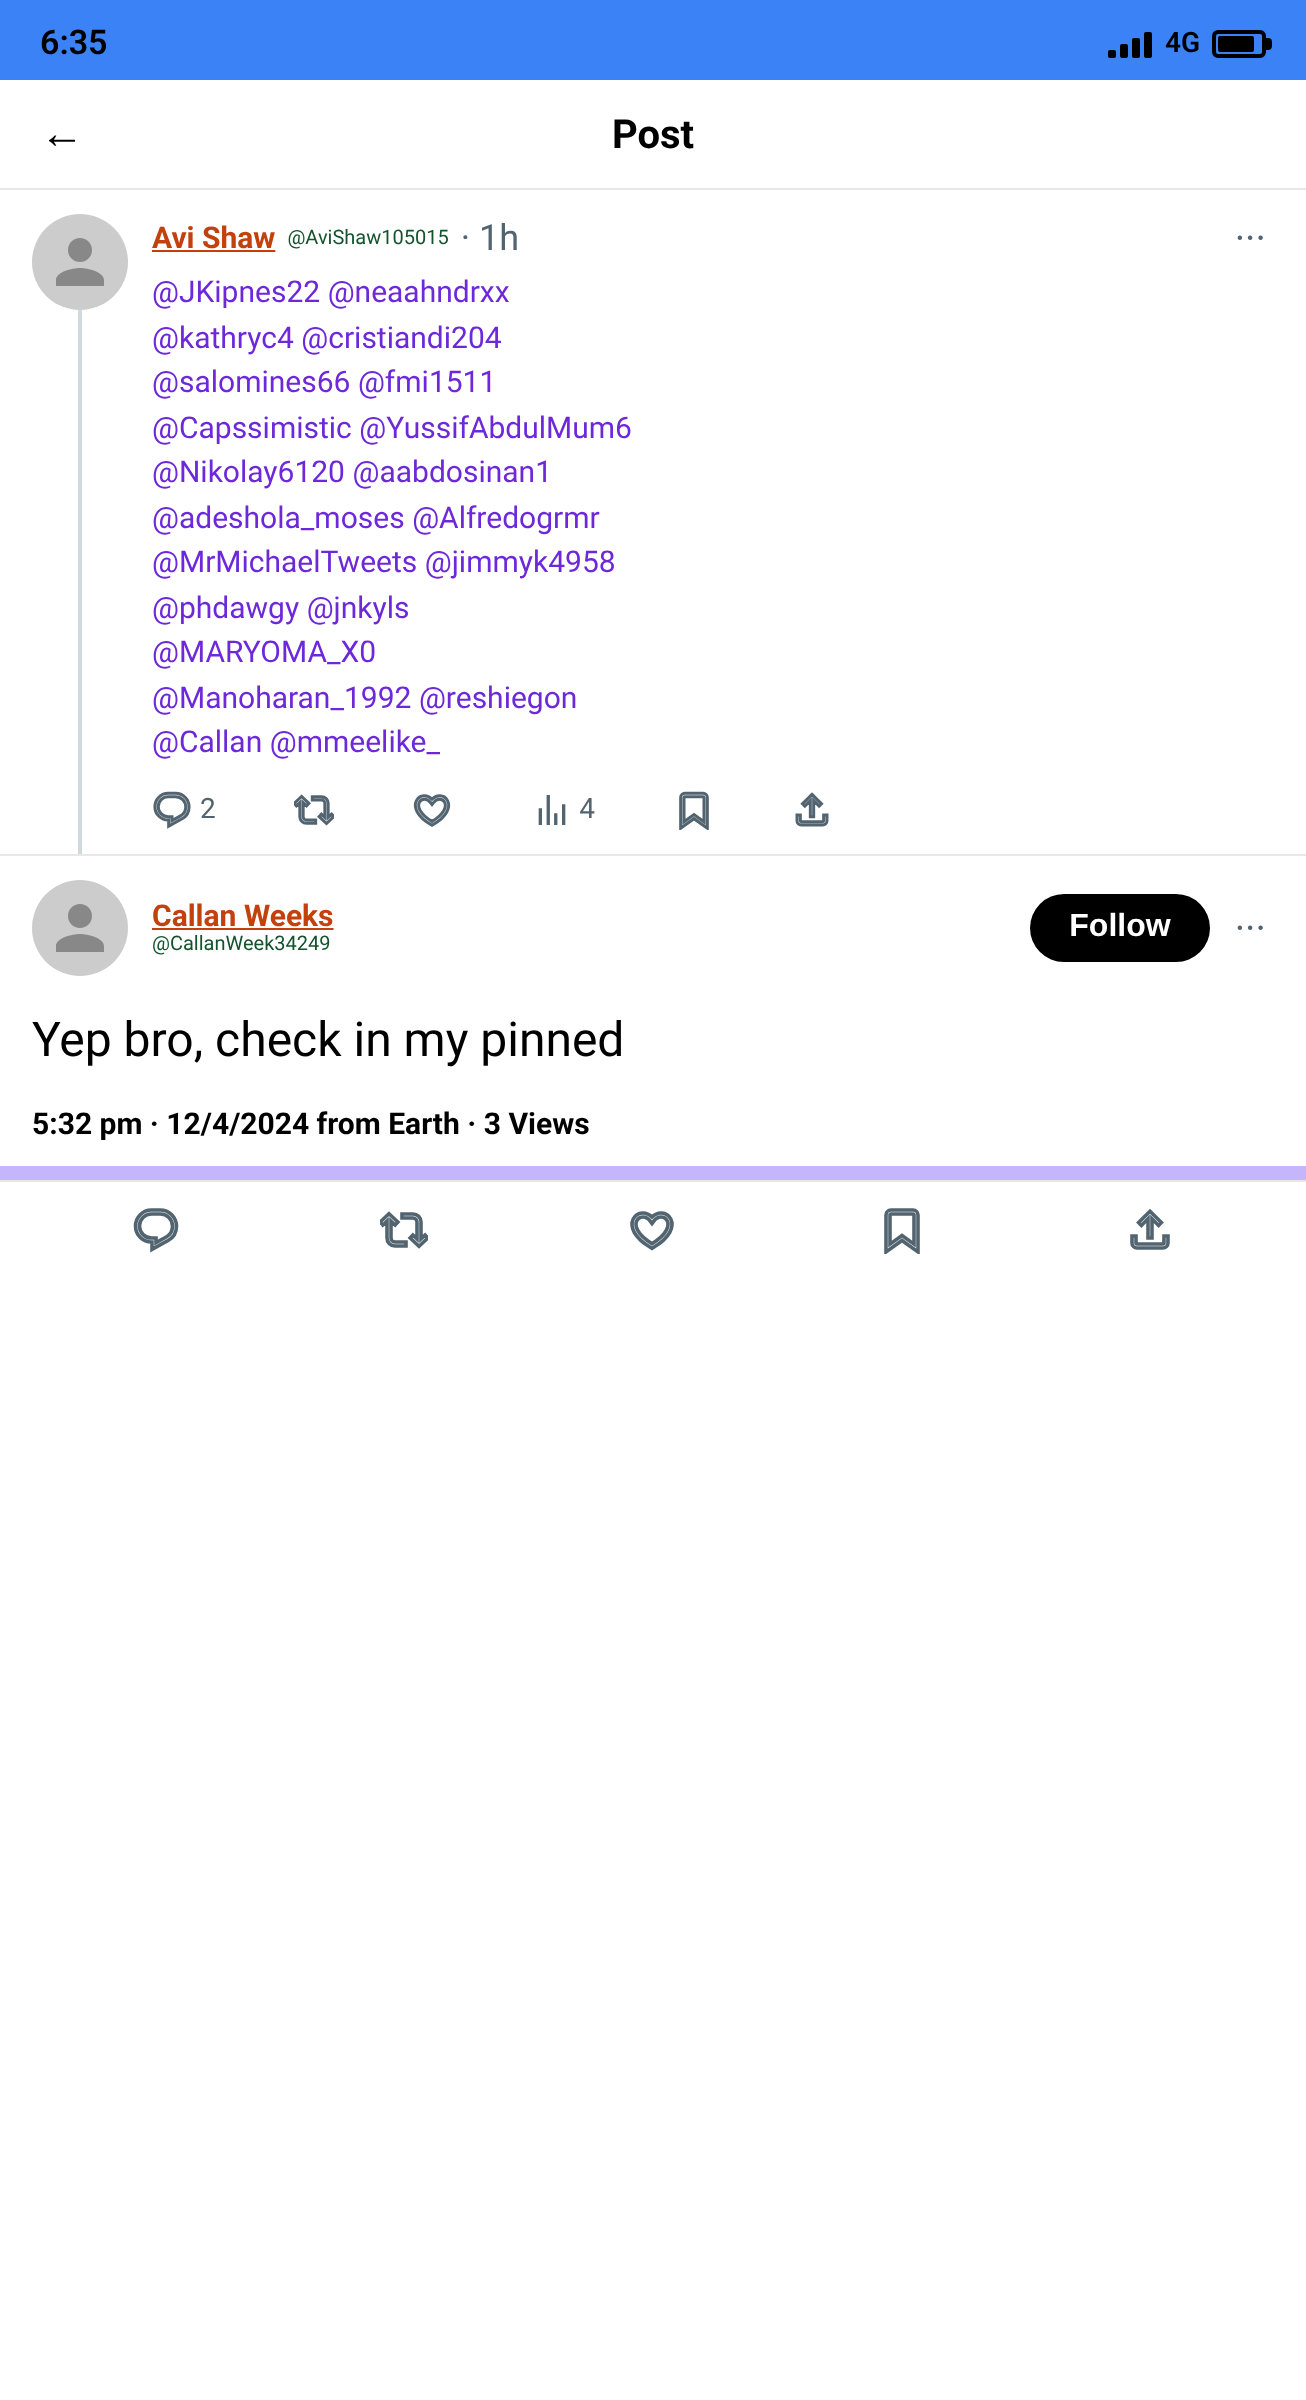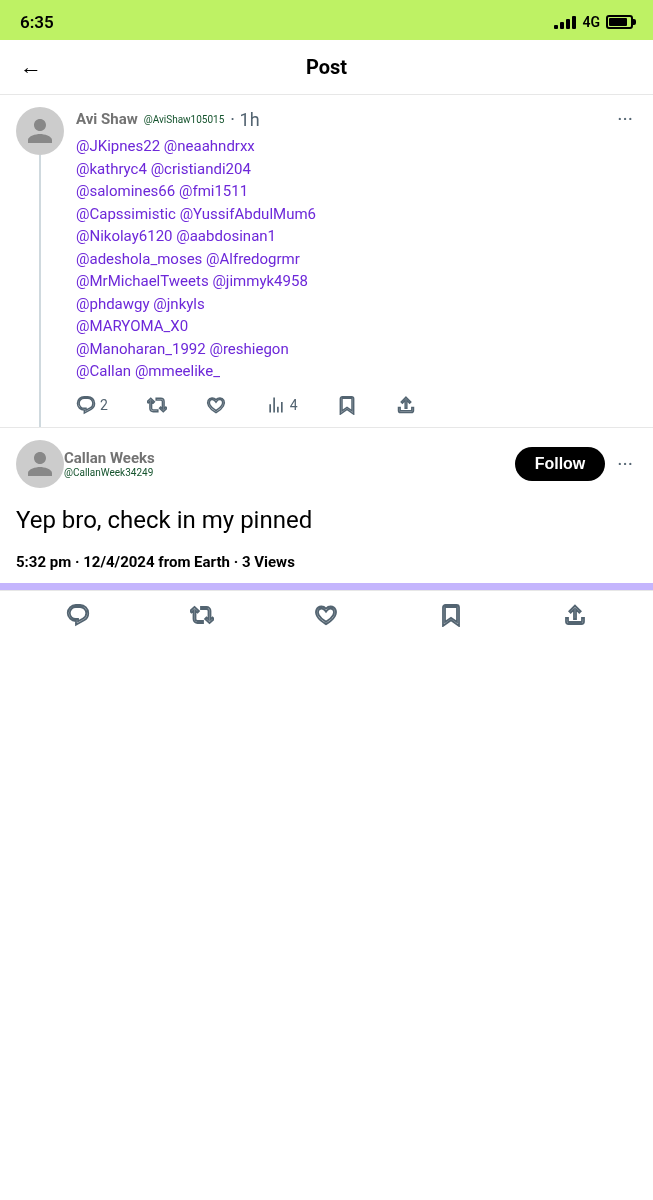--- a/index.html
+++ b/index.html
@@ -11,21 +11,21 @@
       min-height: 1200px;
       overflow-x: hidden;
     }
 
     
     .status-bar {
       display: flex;
       justify-content: space-between;
       align-items: center;
       padding: 12px 20px 8px;
-      background: #bef264;
+      background: #3b82f6;
     }
     .status-time {
       font-size: 17px;
       font-weight: 600;
       color: #000;
     }
     .status-icons {
       display: flex;
       align-items: center;
       gap: 6px;
@@ -147,21 +147,22 @@
     }
     .tweet-meta-left {
       display: flex;
       align-items: center;
       gap: 6px;
       flex-wrap: wrap;
     }
     .tweet-author {
       font-size: 15px;
       font-weight: 700;
-      color: #737373;
+      color: #c2410c;
+      text-decoration: underline;
     }
     .tweet-handle {
       font-size: 10px;
       color: #14532d;
     }
     .tweet-time {
       font-size: 18px;
       color: #536471;
     }
     .tweet-more {
@@ -221,20 +222,21 @@
       stroke-width: 1.8;
     }
 
     
     .reply-tweet {
       padding: 12px 16px 0;
     }
     .reply-header {
       display: flex;
       align-items: center;
+      gap: 12px;
       margin-bottom: 4px;
     }
     .reply-meta {
       display: flex;
       align-items: center;
       justify-content: space-between;
       flex: 1;
     }
     .reply-meta-left {
       display: flex;

